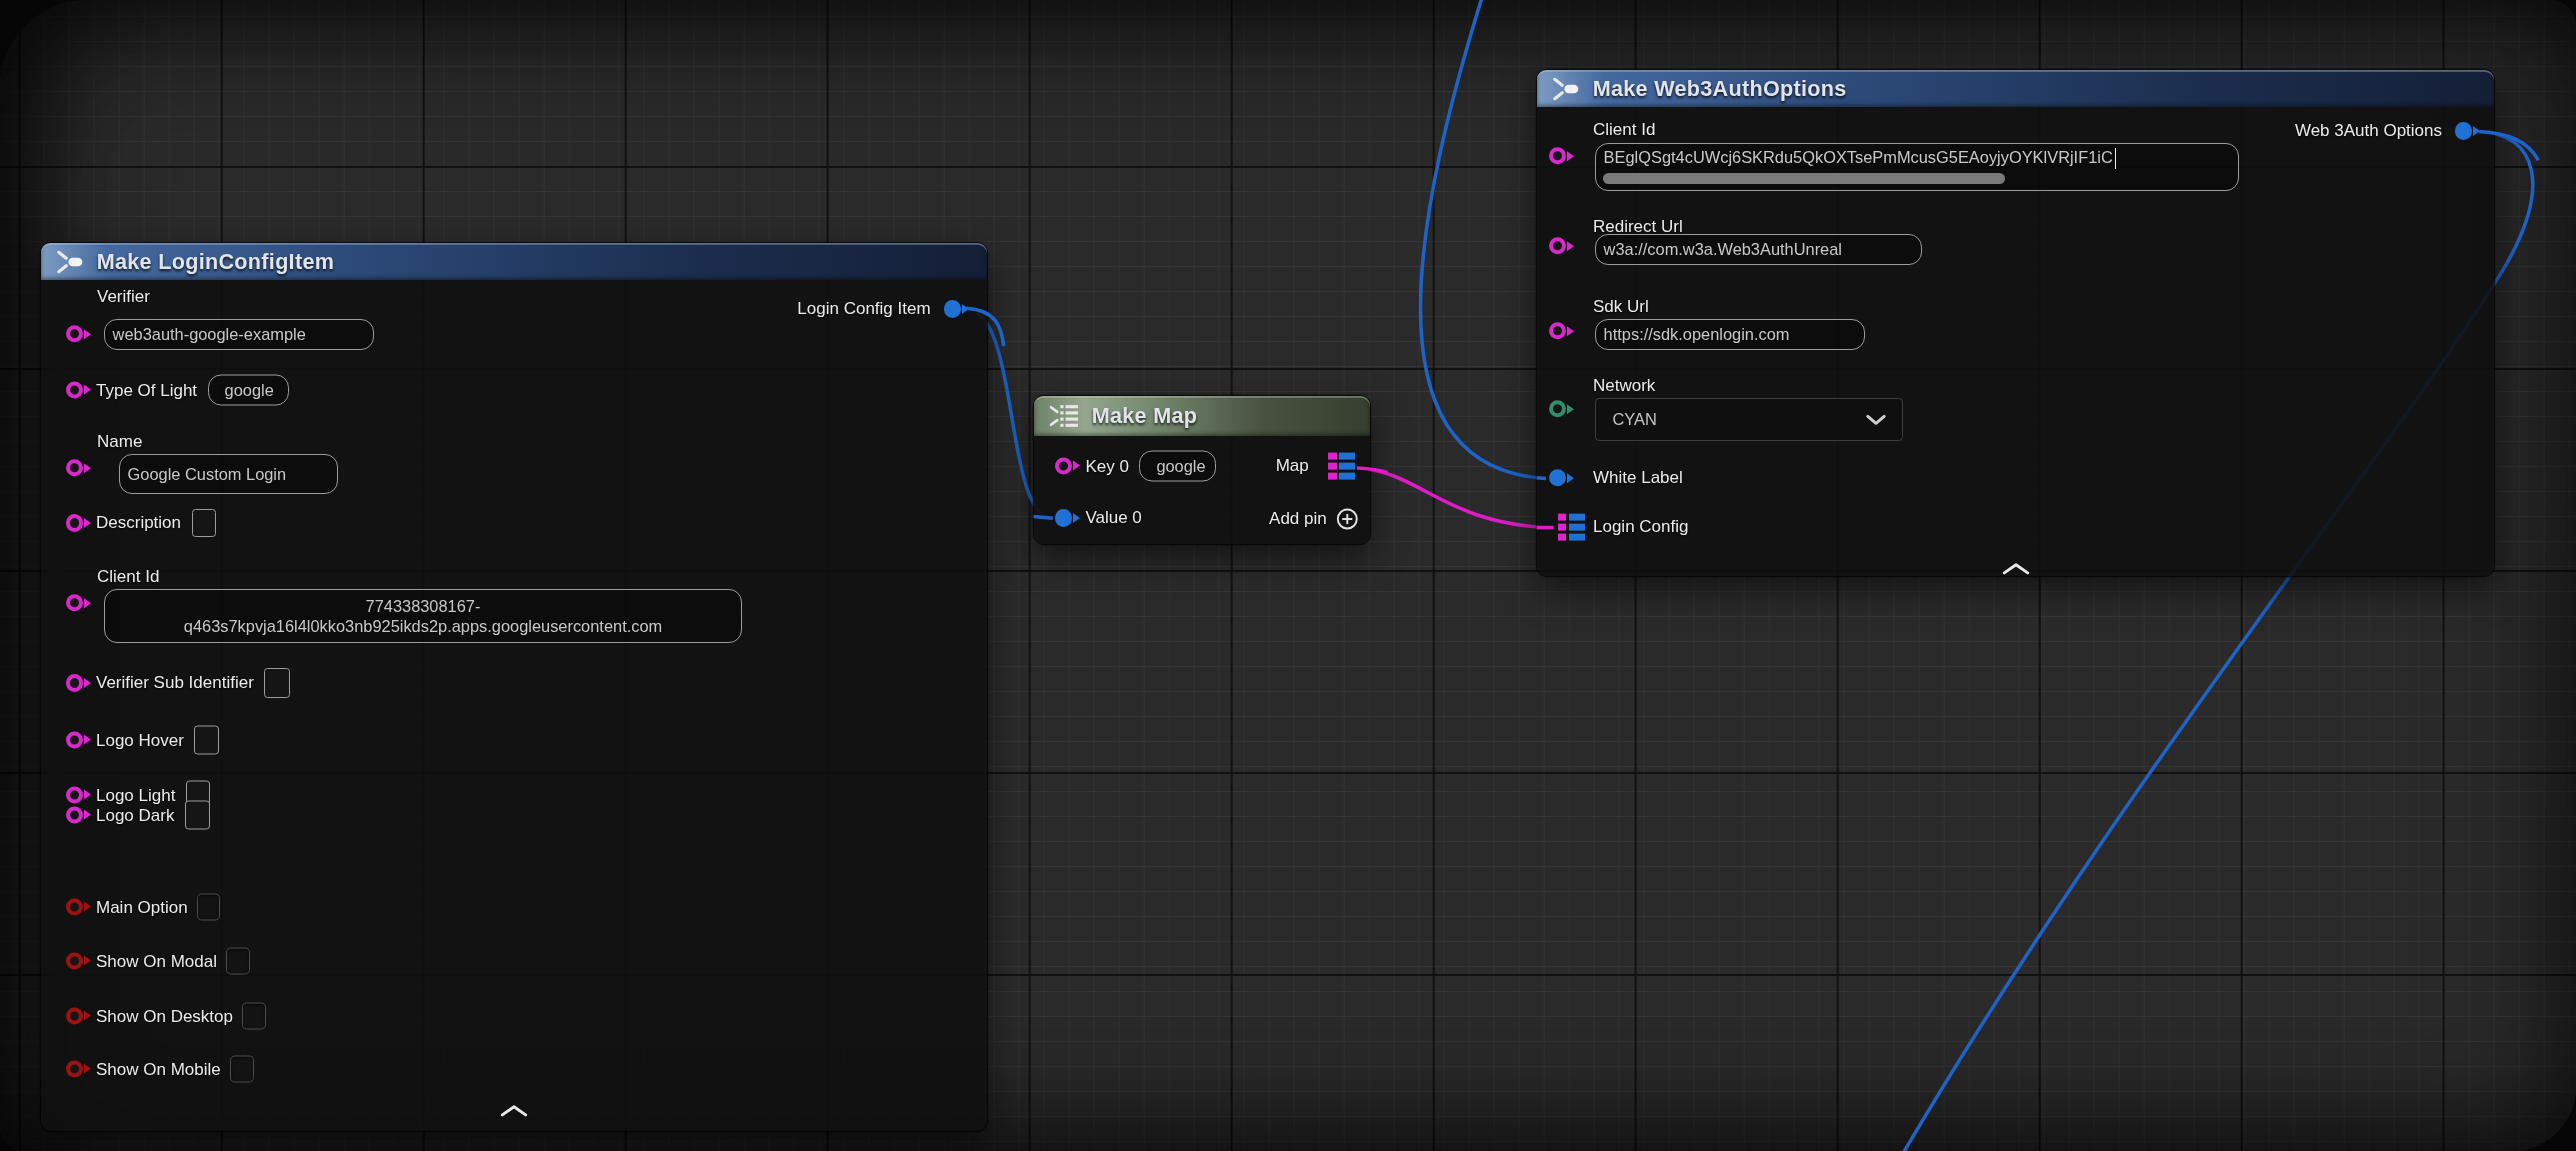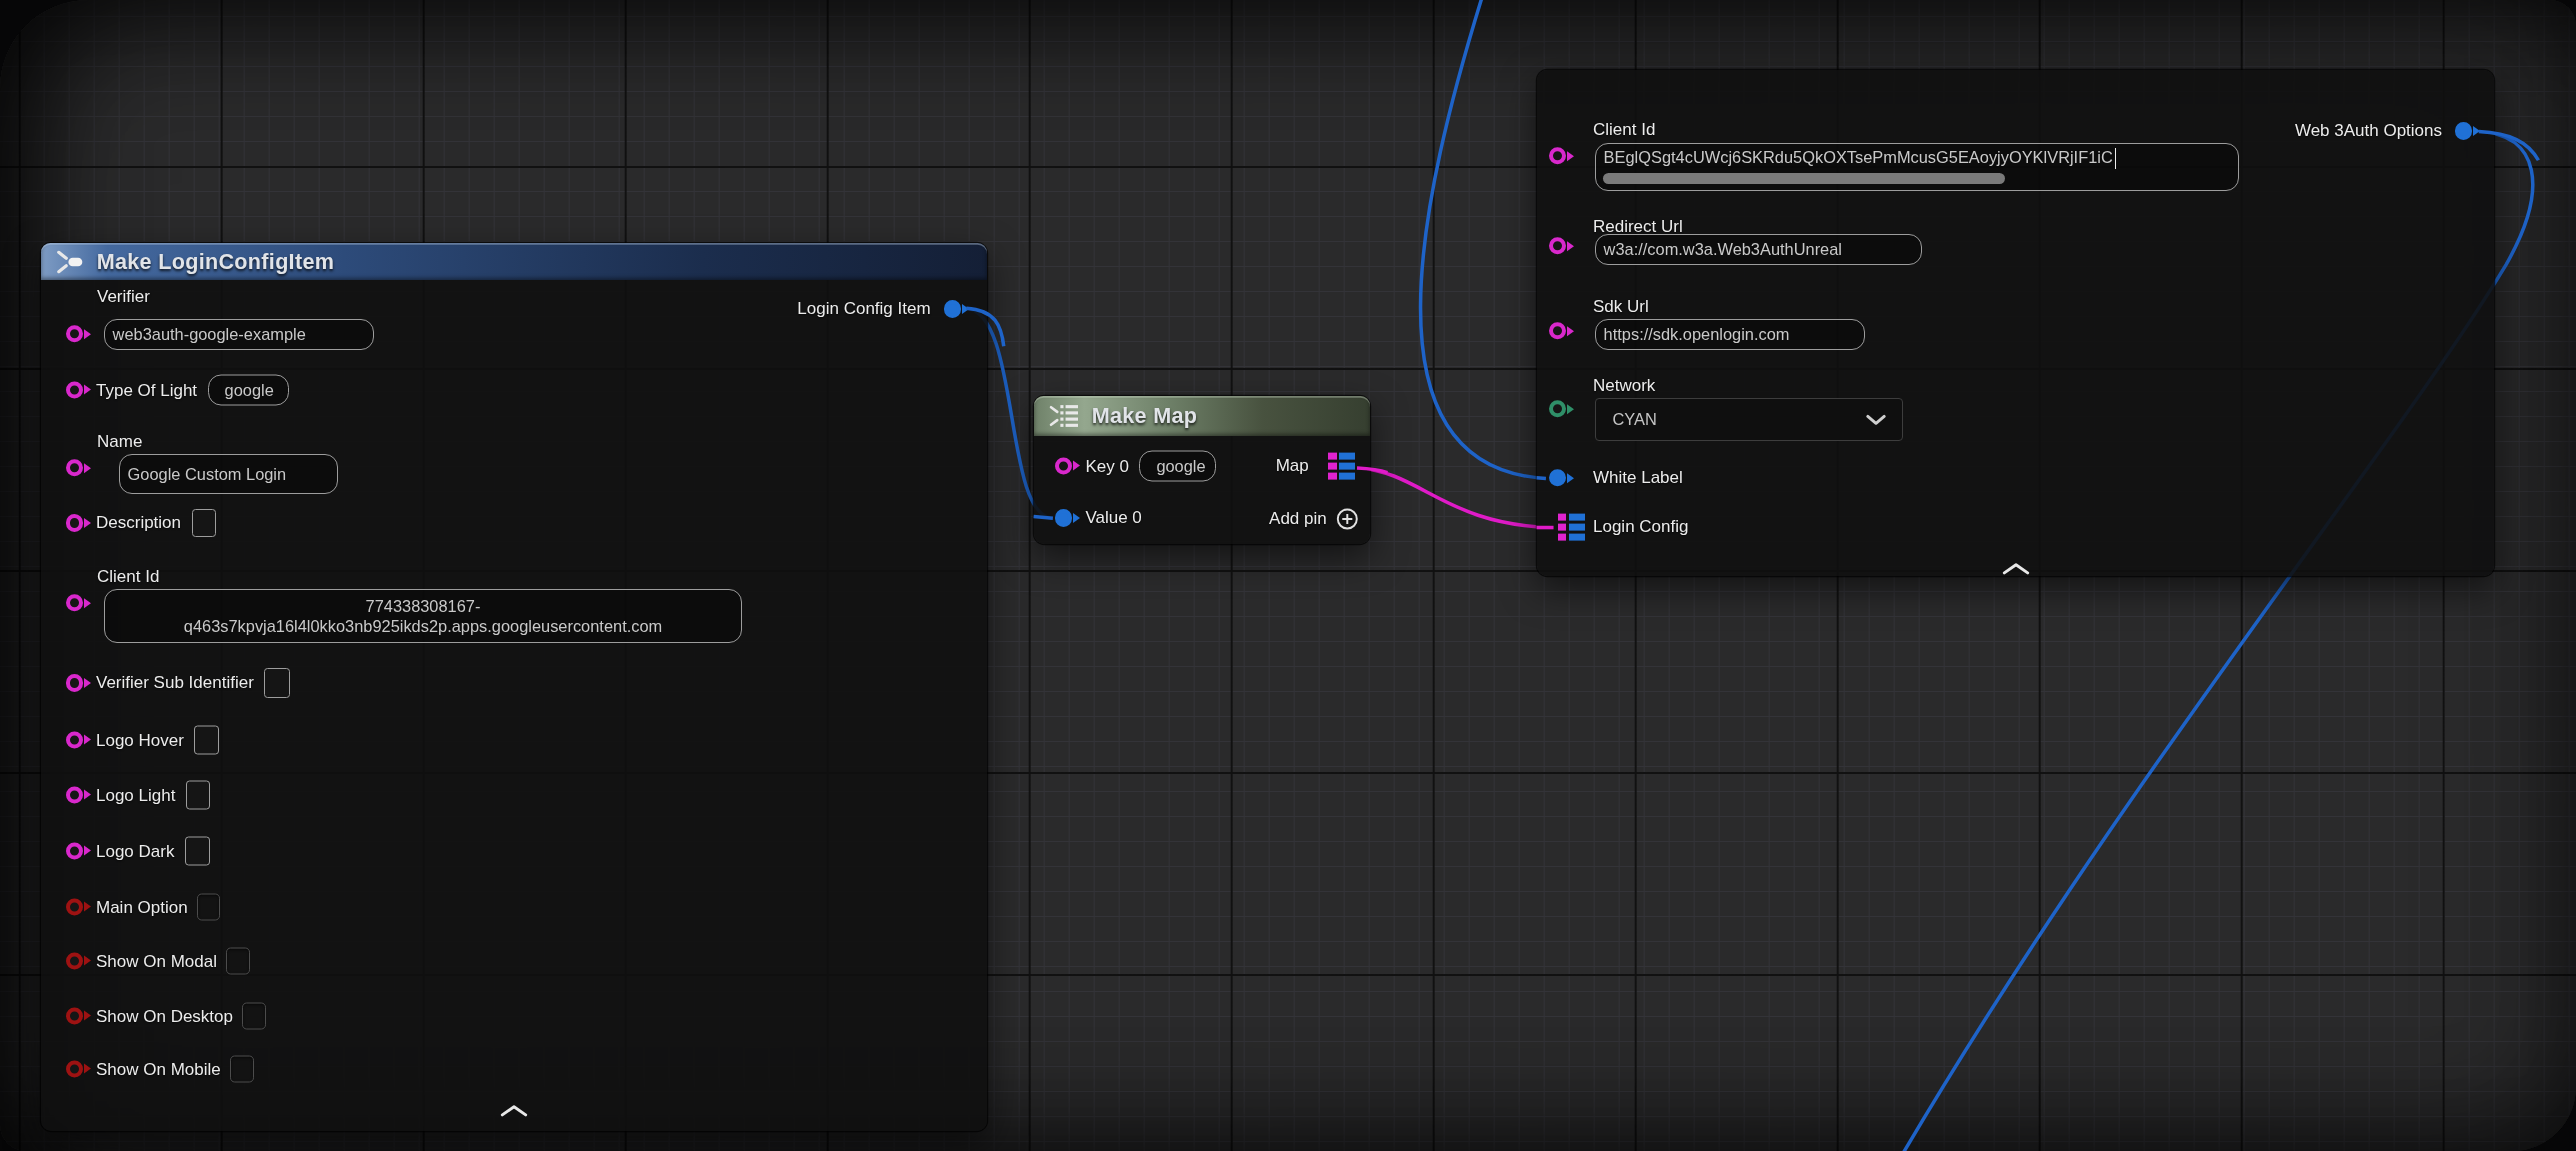--- a/index.html
+++ b/index.html
@@ -134,21 +134,21 @@
       <span class="lab">Logo Hover</span>
       <span class="ebox gap18" style="width:24.6px;height:29px;"></span>
     </div>
 
     <div class="prow" style="left:24.6px;top:552px;">
       <span class="pin ring" style="--c:#D928CC;"></span>
       <span class="lab">Logo Light</span>
       <span class="ebox gap18" style="width:24.6px;height:29px;"></span>
     </div>
 
-    <div class="prow" style="left:24.6px;top:608px;">
+    <div class="prow" style="left:24.6px;top:572px;">
       <span class="pin ring" style="--c:#D928CC;"></span>
       <span class="lab">Logo Dark</span>
       <span class="ebox gap18" style="width:24.6px;height:29px;"></span>
     </div>
 
     <div class="prow" style="left:24.6px;top:664px;">
       <span class="pin ring" style="--c:#9E1212;"></span>
       <span class="lab">Main Option</span>
       <span class="cb gap16"></span>
     </div>
@@ -229,20 +229,30 @@
       <span class="hicon">
         <svg width="24.6" height="24.6" viewBox="0 0 44 44">
           <circle cx="22" cy="22" r="17" stroke="#e0e0e0" stroke-width="3.5" fill="none"></circle>
           <path d="M22 13 V31 M13 22 H31" stroke="#e0e0e0" stroke-width="3.5"></path>
         </svg>
       </span>
     </div>
   </div>
 
   <div class="node" style="left:1537px;top:70px;width:957px;height:506px;">
+    <div class="hdr blue">
+      <span class="hicon">
+        <svg width="30" height="30" viewBox="0 0 56 56">
+          <path d="M7 10 L21 21" stroke="#e8e8e8" stroke-width="6" stroke-linecap="round" fill="none"></path>
+          <path d="M7 46 L21 35" stroke="#e8e8e8" stroke-width="6" stroke-linecap="round" fill="none"></path>
+          <rect x="25" y="20" width="26" height="16" rx="8" fill="#f2f2f2"></rect>
+        </svg>
+      </span>
+      <span class="title">Make Web3AuthOptions</span>
+    </div>
 
     <div class="prow out" style="right:21.6px;top:61px;">
       <span class="lab">Web 3Auth Options</span>
       <span class="pin fill" style="--c:#2071D6;"></span>
     </div>
 
     <div class="flab" style="left:56px;top:60px;">Client Id</div>
     <span class="pin ring apin" style="--c:#D928CC;left:11.7px;top:86px;"></span>
     <div class="field" style="left:58px;top:73px;width:644px;height:48px;align-items:flex-start;padding-top:3.5px;">
       <span>BEglQSgt4cUWcj6SKRdu5QkOXTsePmMcusG5EAoyjyOYKlVRjIF1iC</span>

